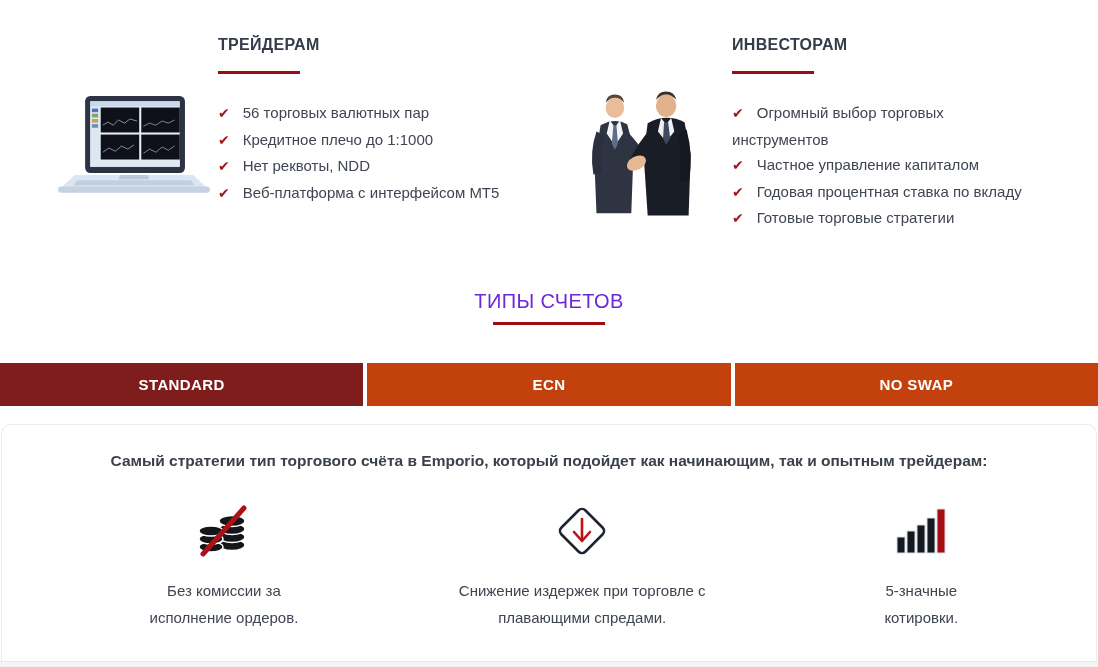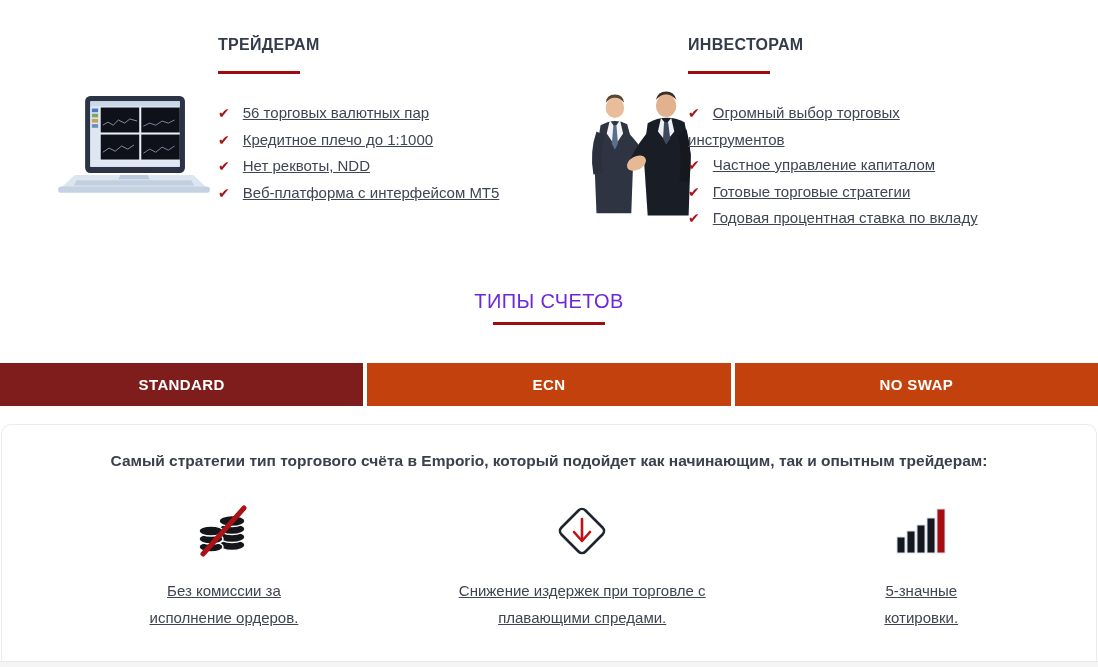--- a/index.html
+++ b/index.html
@@ -7,28 +7,28 @@
   body { font-family:"Liberation Sans","DejaVu Sans",sans-serif; color:#3f4552; }
   .canvas { position:relative; width:1098px; height:667px; overflow:hidden; background:#fff; margin:0 auto; }
 
   
   .feature-img { position:absolute; }
   .traders-img { left:56px; top:94px; width:156px; height:104px; }
   .investors-img { left:576px; top:90px; width:128px; height:132px; }
 
   .feature-col { position:absolute; top:36px; }
   .traders-col { left:218px; width:330px; }
-  .investors-col { left:688px; width:306px; }
+  .investors-col { left:732px; width:306px; }
 
   .feature-title { font-size:16px; font-weight:700; color:#343b49; letter-spacing:.3px; }
   .title-underline { width:82px; height:3px; background:#9d0c11; margin-top:17px; }
   .feature-list { list-style:none; margin-top:26px; }
   .feature-list li { font-size:15px; line-height:25.5px; color:#3f4552; }
   .check { color:#a5161b; font-weight:700; font-size:14px; margin-right:13px; }
-  .pre { white-space:pre-line;text-decoration:underline; }
+  .pre { white-space:pre-line; }
 
   
   .section-head { position:absolute; top:290px; left:0; width:100%; text-align:center; }
   .section-head h2 { font-size:20px; font-weight:500; color:#6d28d9; letter-spacing:.4px; }
   .section-head .title-underline { width:112px; margin:9px auto 0; }
 
   
   .tabs { position:absolute; top:363px; left:0; width:1098px; height:43px; display:flex; gap:4px; }
   .tab { flex:1 1 0; background:#c2410c; color:#ffffff; font-size:15px; font-weight:700;
          letter-spacing:.4px; display:flex; align-items:center; justify-content:center;
@@ -110,22 +110,22 @@
     </svg>
   </div>
 
   <div class="feature-col investors-col">
     <div class="feature-title">ИНВЕСТОРАМ</div>
     <div class="title-underline"></div>
     <ul class="feature-list">
       <li><span class="check">✔</span><span class="pre">Огромный выбор торговых
 инструментов</span></li>
       <li><span class="check">✔</span><span class="pre">Частное управление капиталом</span></li>
+      <li><span class="check">✔</span><span class="pre">Годовая процентная ставка по вкладу</span></li>
       <li><span class="check">✔</span><span class="pre">Готовые торговые стратегии</span></li>
-      <li><span class="check">✔</span><span class="pre">Годовая процентная ставка по вкладу</span></li>
     </ul>
   </div>
 
   <div class="section-head">
     <h2>ТИПЫ СЧЕТОВ</h2>
     <div class="title-underline"></div>
   </div>
 
   <div class="tabs">
     <div class="tab active">STANDARD</div>

